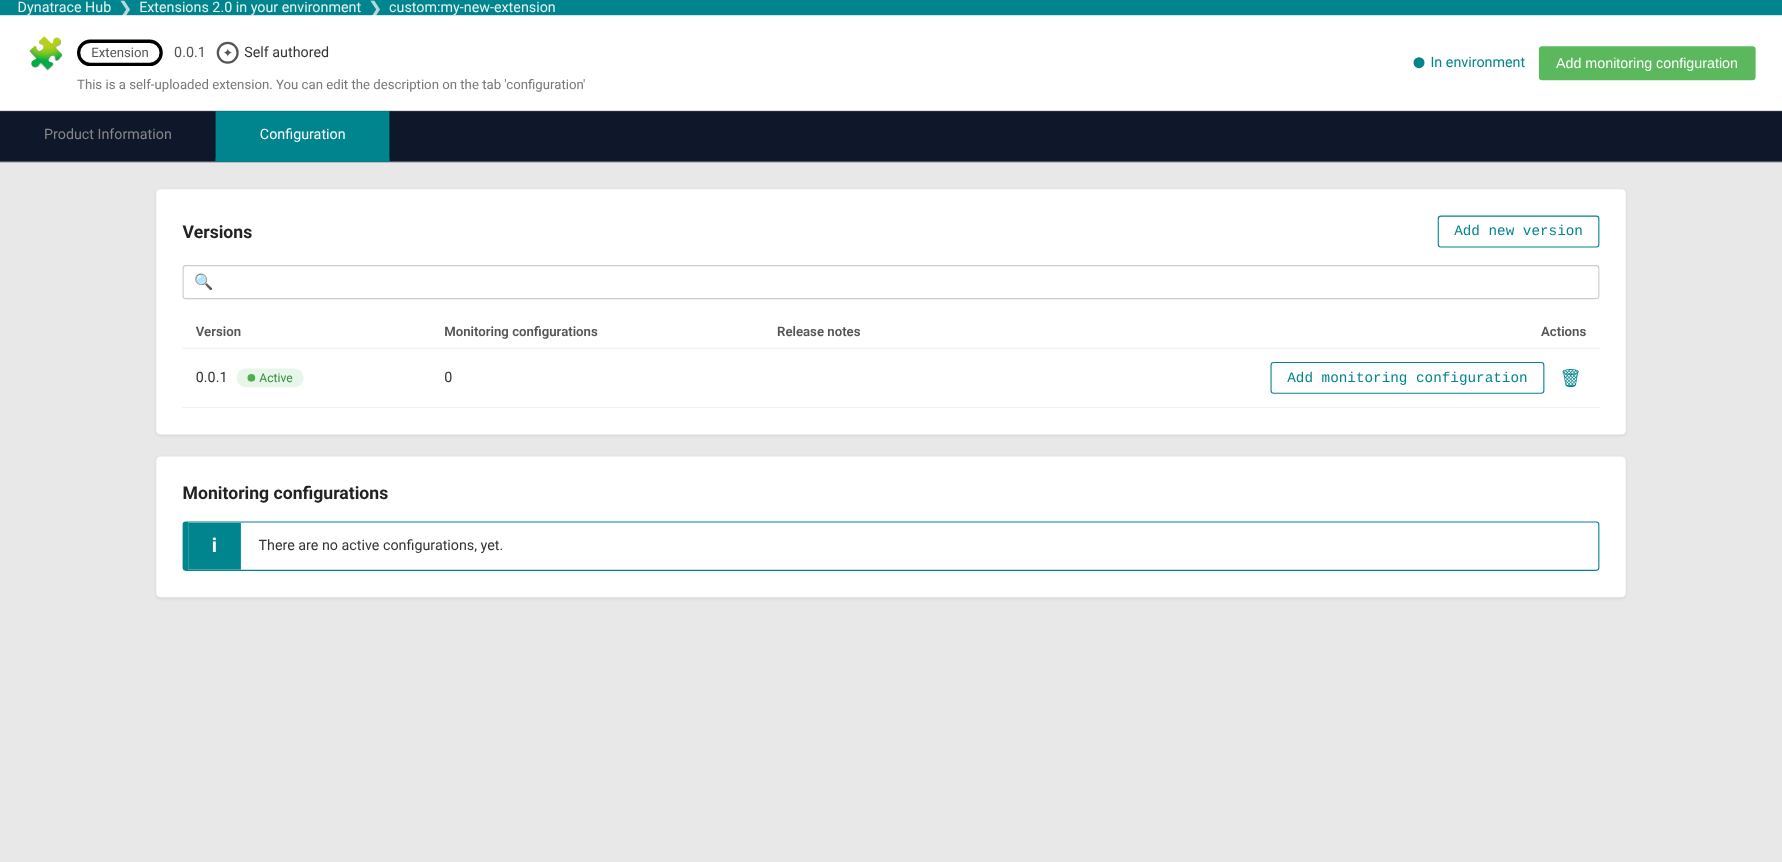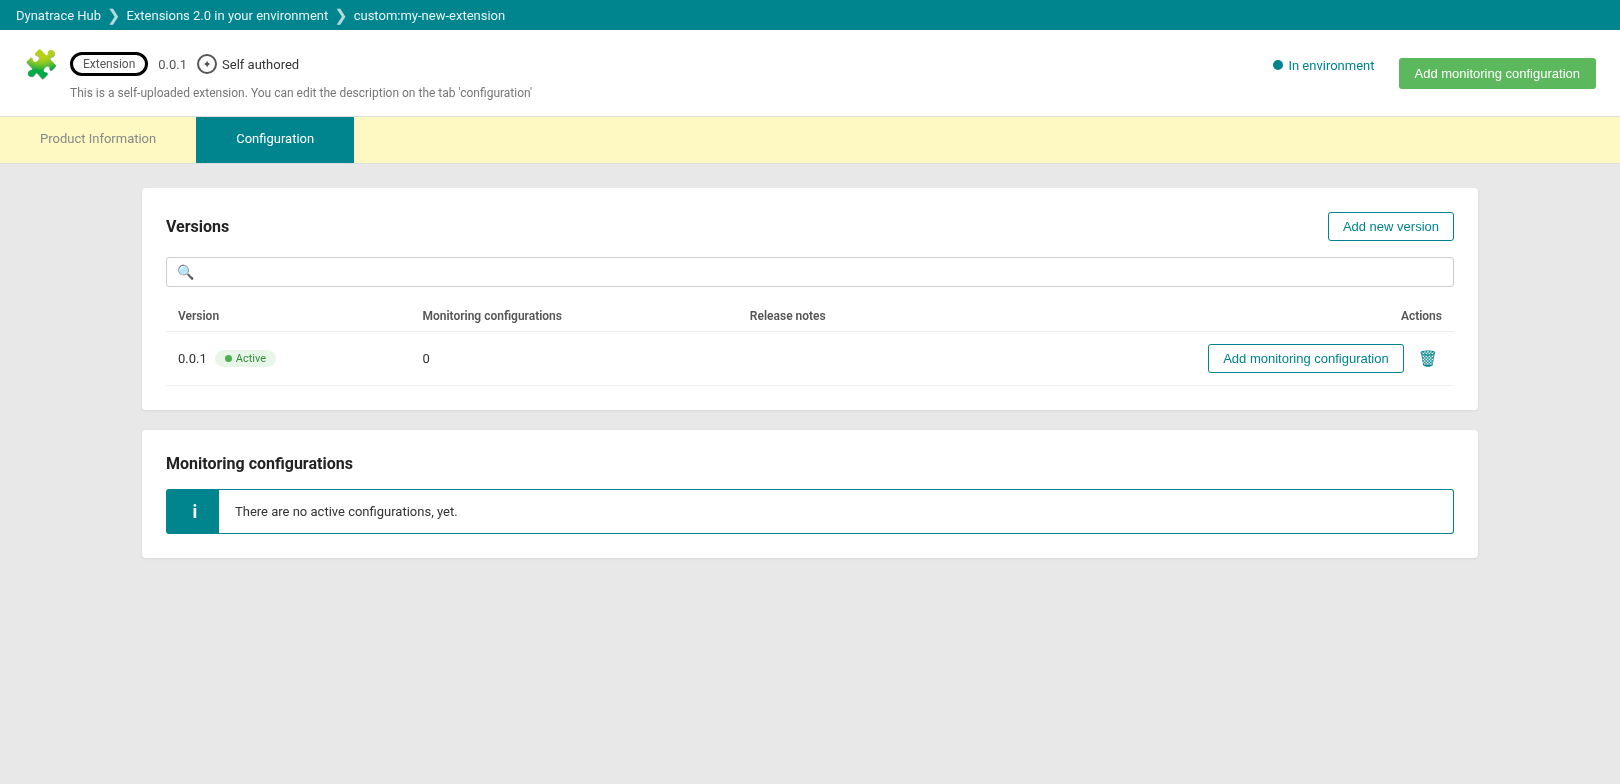--- a/index.html
+++ b/index.html
@@ -3,21 +3,21 @@
   <meta charset="utf-8">
   <style>
     * { box-sizing: border-box; margin: 0; padding: 0; }
     body { font-family: -apple-system, BlinkMacSystemFont, 'Segoe UI', Roboto, sans-serif; background: #e8e8e8; font-size: 14px; color: #333; }
 
     
     .top-nav {
       background: #00848e;
       color: white;
       padding: 0 16px;
-      height: 30px;
+      height: 14px;
       display: flex;
       align-items: center;
       gap: 0;
     }
     .breadcrumb-item {
       display: flex;
       align-items: center;
       color: white;
       font-size: 13px;
       cursor: pointer;
@@ -88,22 +88,22 @@
       color: #555;
     }
     .header-desc {
       margin-top: 4px;
       margin-left: 46px;
       font-size: 12px;
       color: #777;
     }
     .header-right {
       display: flex;
-      align-items: flex-start;
-      gap: 24px;
+      align-items: center;
+      gap: 12px;
     }
     .in-environment {
       display: flex;
       align-items: center;
       gap: 5px;
       color: #00848e;
       font-size: 13px;
     }
     .in-environment-dot {
       width: 10px;
@@ -117,21 +117,21 @@
       border: none;
       padding: 8px 16px;
       border-radius: 3px;
       font-size: 13px;
       cursor: pointer;
       white-space: nowrap;
     }
 
     
     .tabs-bar {
-      background: #fef9c3;
+      background: #0f172a;
       display: flex;
       border-bottom: 1px solid #ddd;
     }
     .tab {
       padding: 14px 40px;
       font-size: 13px;
       cursor: pointer;
       color: #888;
       border-bottom: 3px solid transparent;
     }
@@ -168,20 +168,21 @@
       color: #222;
     }
     .btn-outline {
       border: 1px solid #00848e;
       color: #00848e;
       background: white;
       padding: 6px 14px;
       border-radius: 3px;
       font-size: 13px;
       cursor: pointer;
+      font-family: Liberation Mono, monospace;
     }
 
     
     .search-bar {
       display: flex;
       align-items: center;
       border: 1px solid #ccc;
       border-radius: 3px;
       padding: 6px 10px;
       margin-bottom: 14px;

